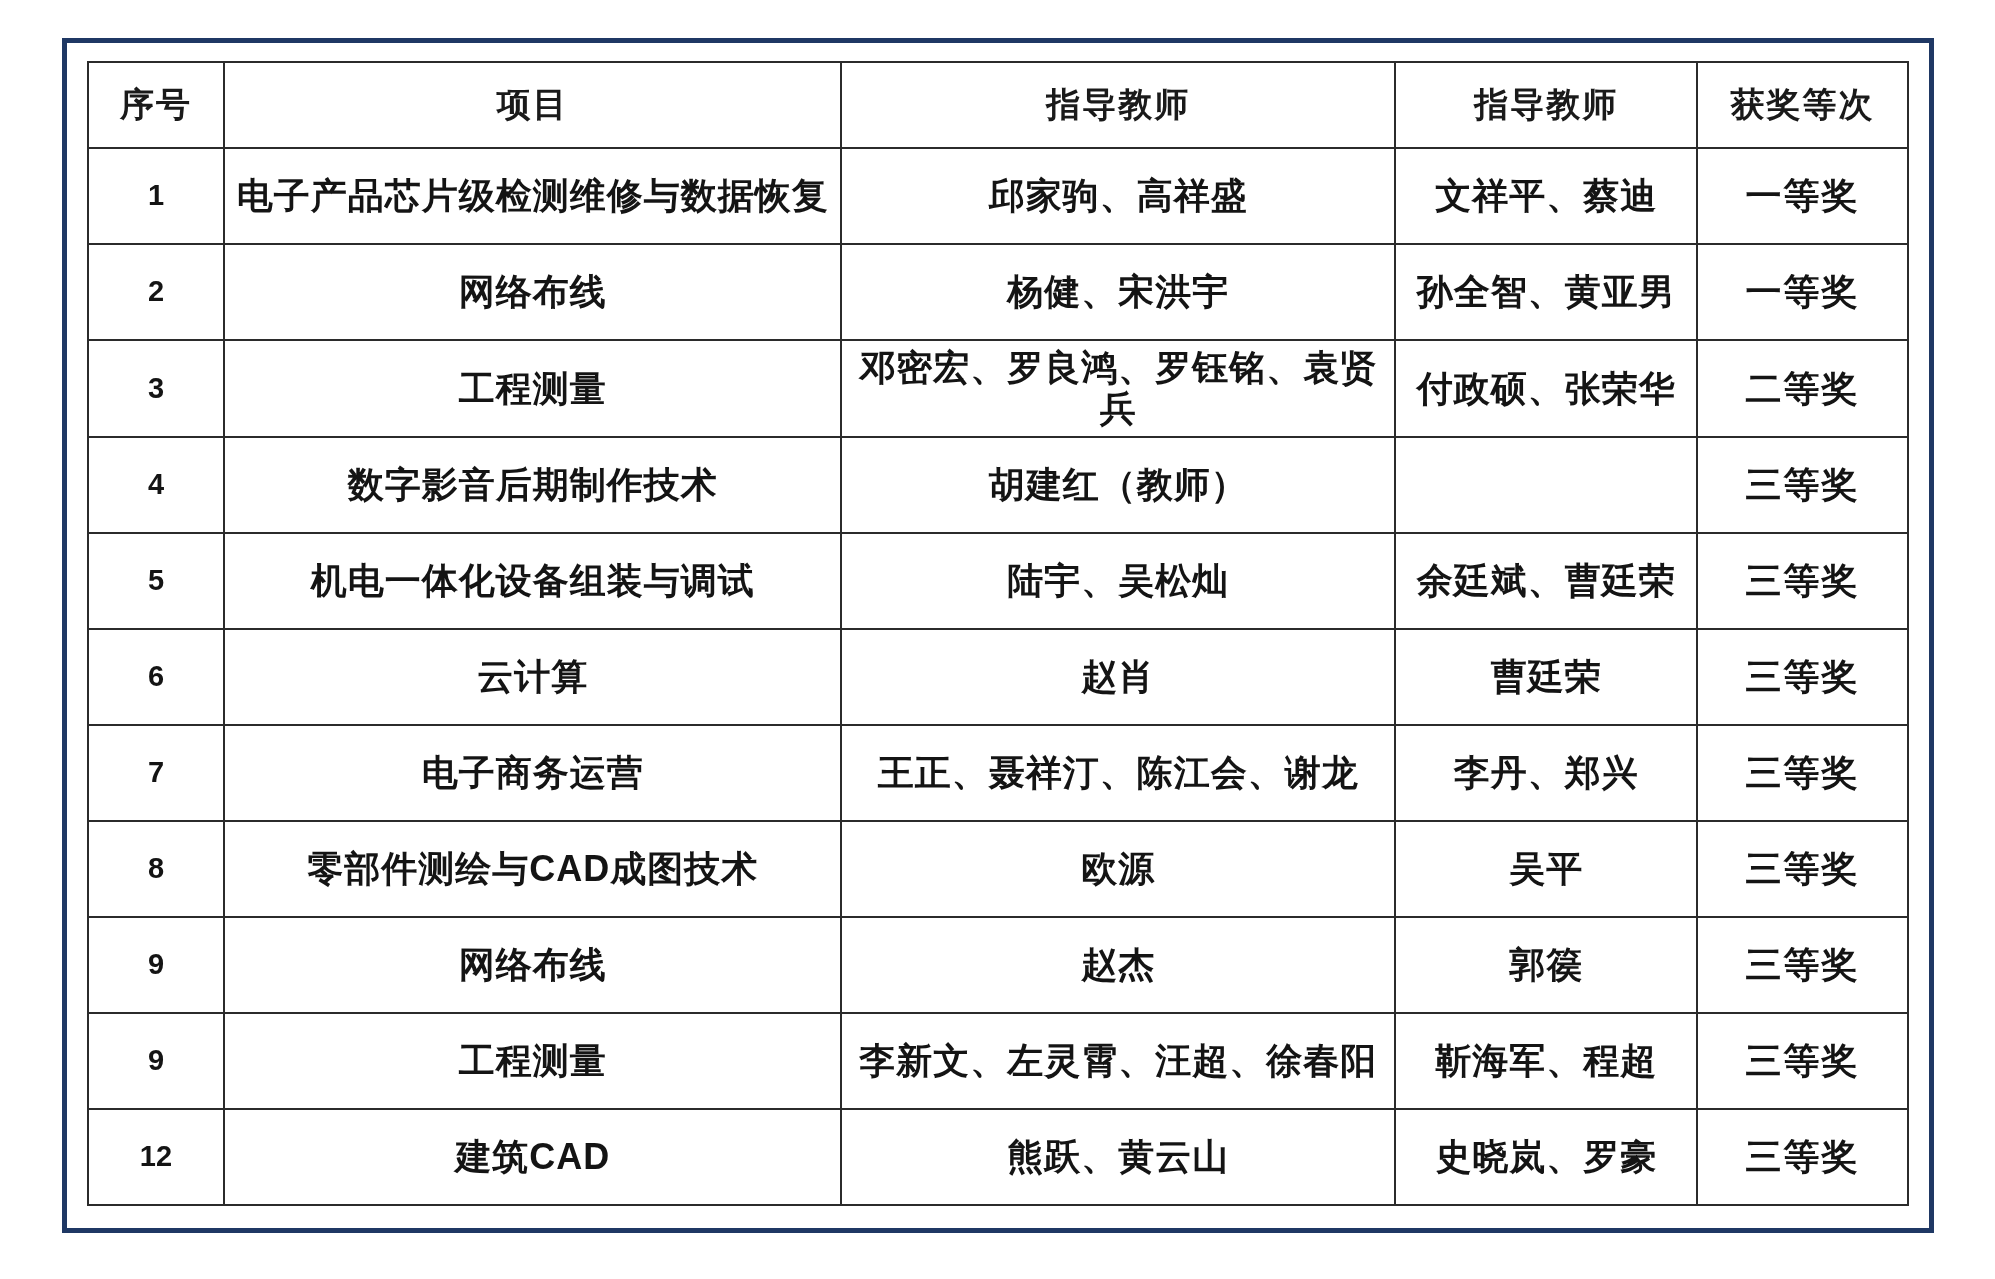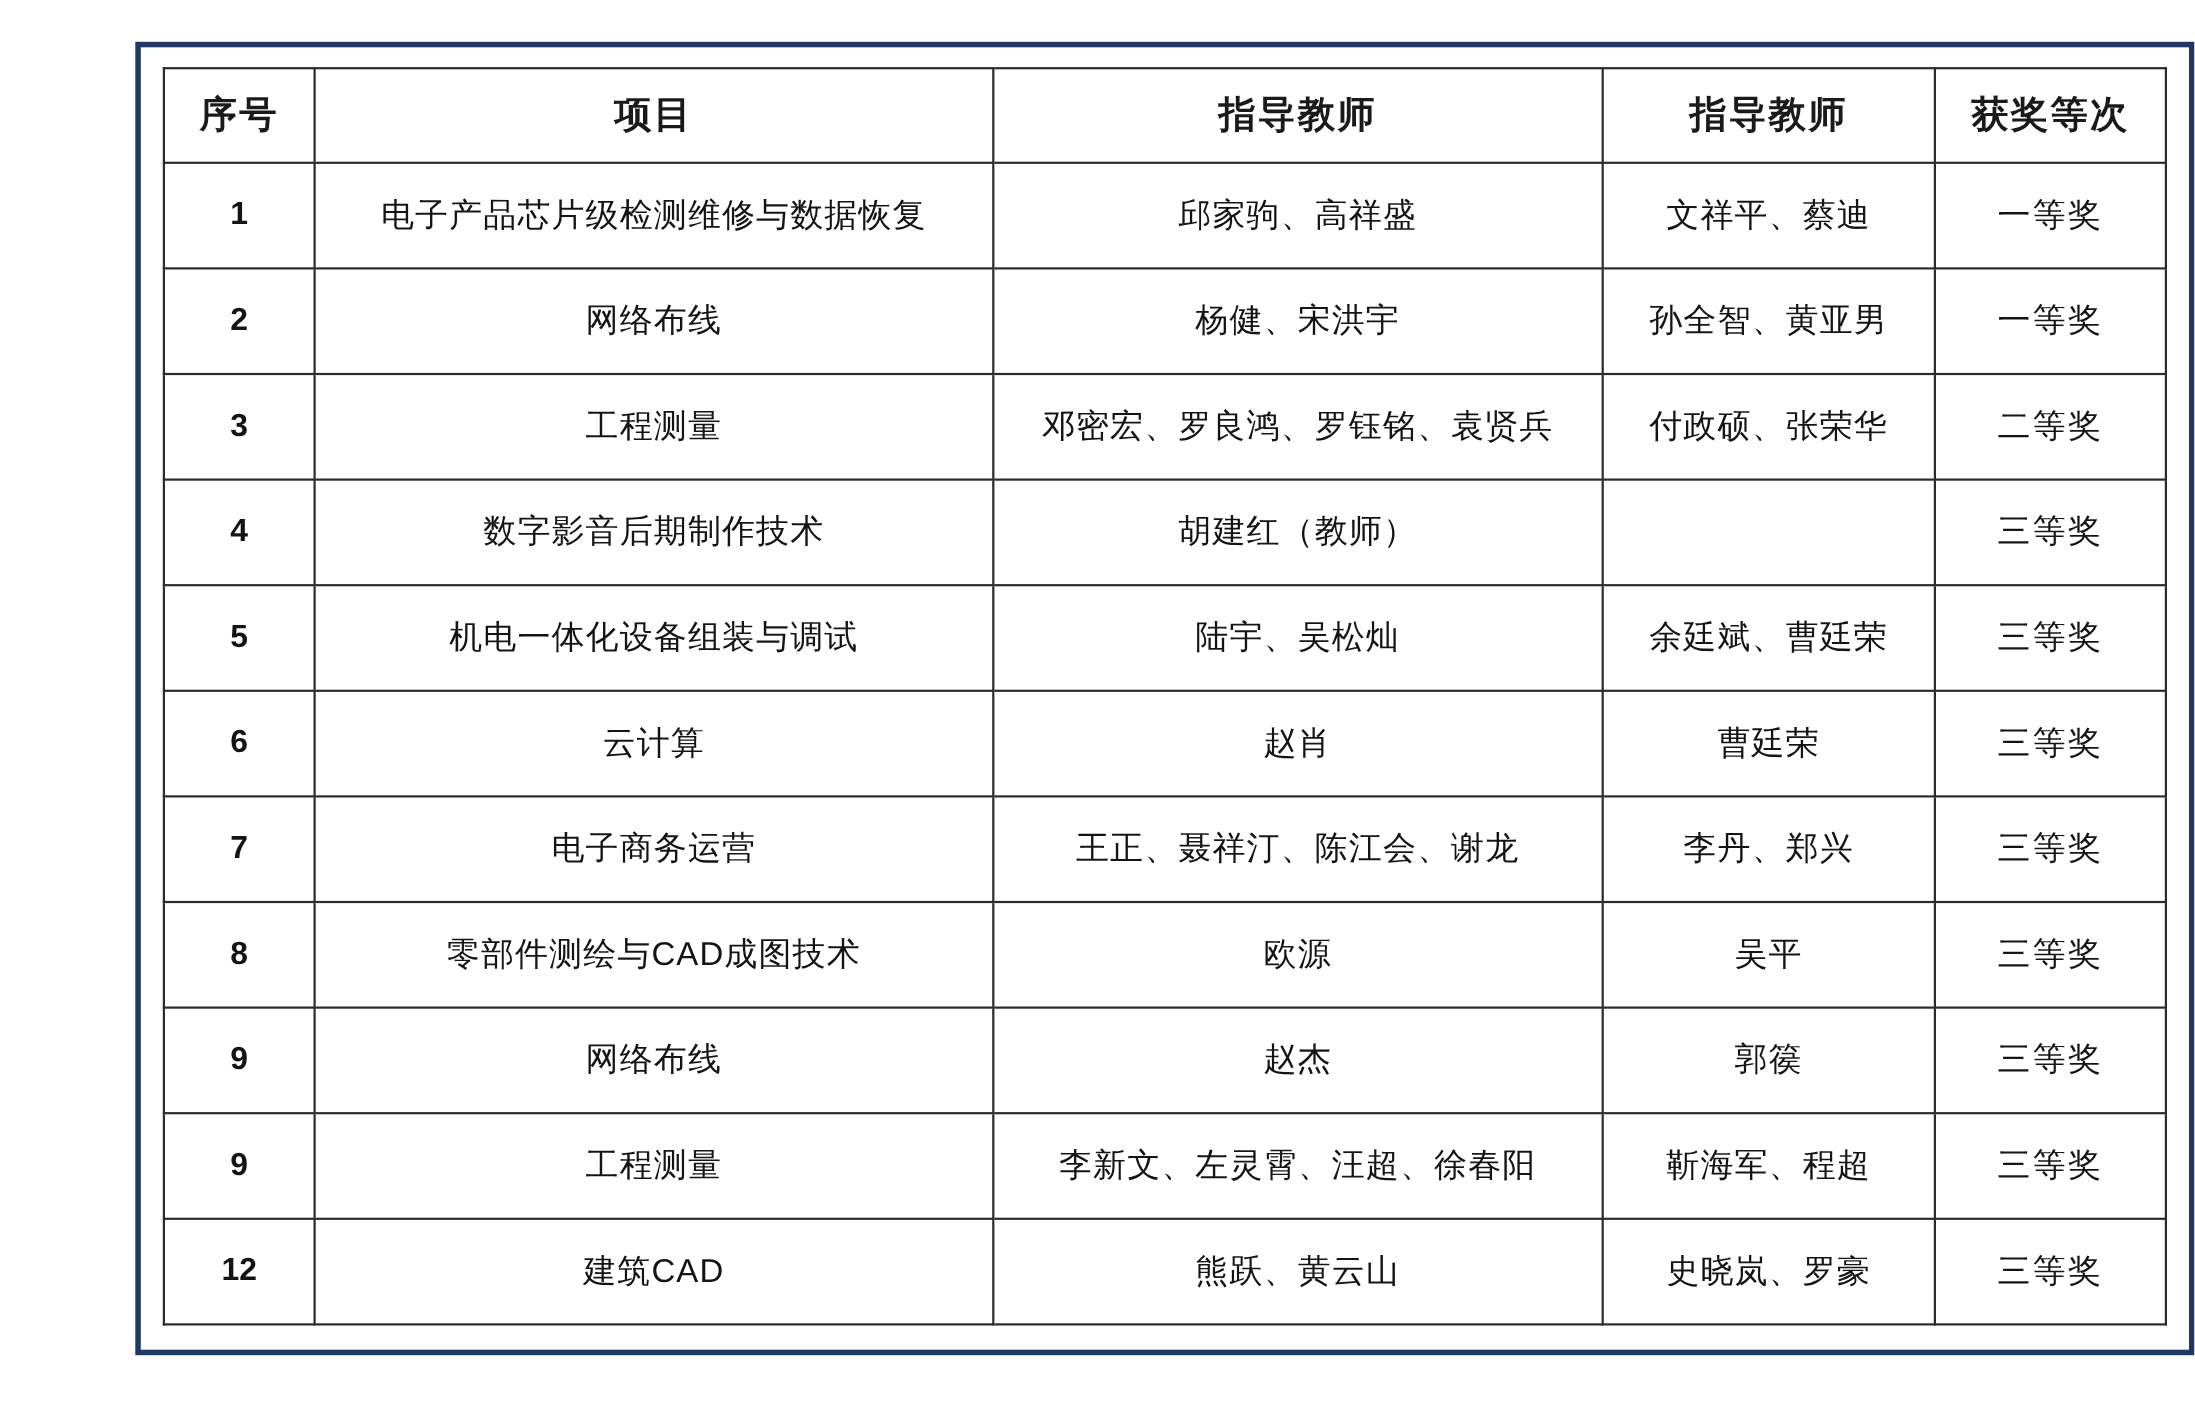--- a/index.html
+++ b/index.html
@@ -14,21 +14,21 @@
     font-family: "Liberation Sans", "DejaVu Sans", sans-serif;
     color: #1a1a1a;
   }
   .page {
     width: 1995px;
     height: 1279px;
     position: relative;
     box-sizing: border-box;
     display: flex;
     flex-direction: column;
-    align-items: flex-end;
+    align-items: center;
     padding-top: 38px;
     border-radius: 15px;
   }
   .frame {
     width: 1872px;
     box-sizing: border-box;
     border: 5px solid #1f3864;
     background: #ffffff;
     padding: 18px 20px 22px 20px;
   }
@@ -52,22 +52,22 @@
     line-height: 1.15;
   }
   table.award-table thead th {
     height: 72px;
     font-size: 34px;
     font-weight: bold;
     letter-spacing: 2px;
   }
   table.award-table tbody td {
     height: 82px;
-    font-size: 30px;
-    font-weight: normal;
+    font-size: 36px;
+    font-weight: bold;
     letter-spacing: 1px;
     color: #141414;
   }
   table.award-table tbody td.col-no {
     font-weight: bold;
     font-size: 29px;
     letter-spacing: 0;
   }
   table.award-table tbody td.col-level {
     letter-spacing: 2px;

